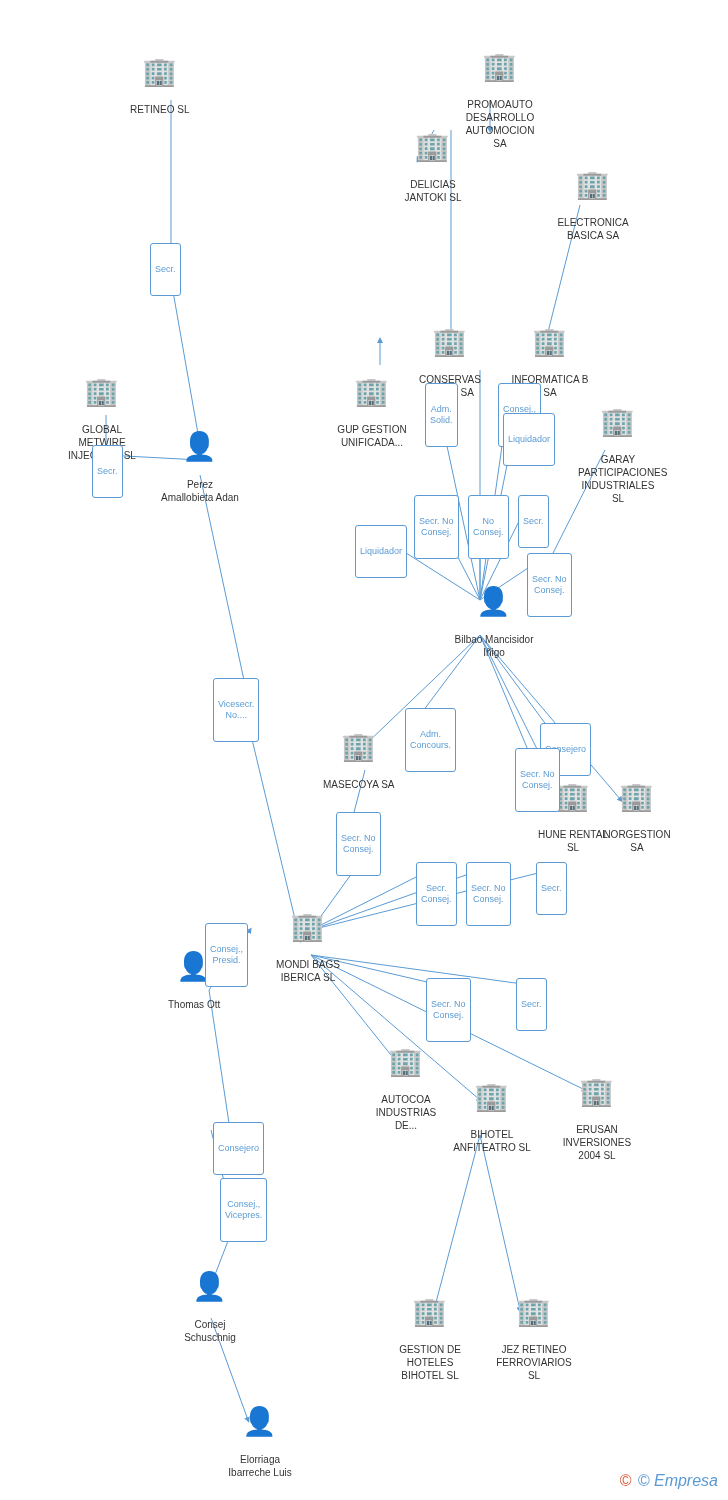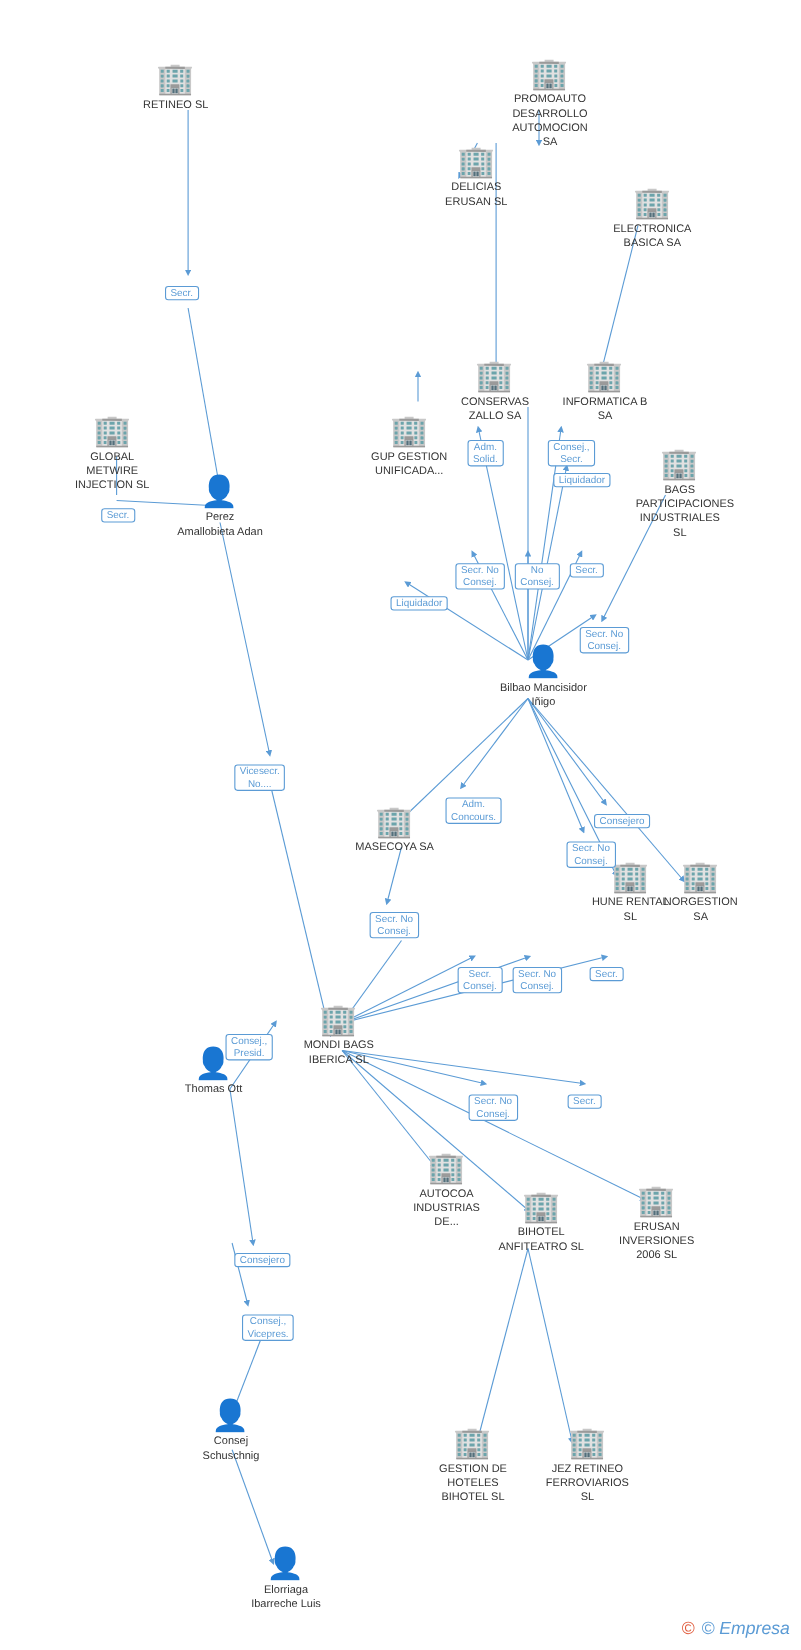--- a/index.html
+++ b/index.html
@@ -36,36 +36,35 @@
       height: 32px;
       display: flex;
       align-items: center;
       justify-content: center;
       font-size: 28px;
       color: #8a9bb0;
     }
     .node-label {
       font-size: 10px;
       color: #333;
-      margin-top: 2px;
+      margin-top: 16px;
       line-height: 1.3;
       max-width: 80px;
     }
     .role-badge {
       position: absolute;
       border: 1px solid #5b9bd5;
       color: #5b9bd5;
       background: #fff;
       border-radius: 3px;
-      padding: 0 4px;
+      padding: 20px 4px;
       font-size: 9px;
       white-space: nowrap;
       text-align: center;
       line-height: 1.2;
-      margin-top: 17px;
     }
     svg.connections {
       position: absolute;
       top: 0;
       left: 0;
       width: 728px;
       height: 1500px;
       pointer-events: none;
     }
     .watermark {
@@ -154,21 +153,21 @@
   <div class="node-label">RETINEO SL</div>
 </div>
 
 <div class="node" style="left:460px; top:50px;">
   <div class="building-icon">🏢</div>
   <div class="node-label">PROMOAUTO DESARROLLO AUTOMOCION SA</div>
 </div>
 
 <div class="node" style="left:393px; top:130px;">
   <div class="building-icon">🏢</div>
-  <div class="node-label">DELICIAS ERUSAN SL</div>
+  <div class="node-label">DELICIAS JANTOKI SL</div>
 </div>
 
 <div class="node" style="left:553px; top:168px;">
   <div class="building-icon">🏢</div>
   <div class="node-label">ELECTRONICA BASICA SA</div>
 </div>
 
 <div class="node" style="left:62px; top:375px;">
   <div class="building-icon">🏢</div>
   <div class="node-label">GLOBAL METWIRE INJECTION SL</div>
@@ -184,21 +183,21 @@
   <div class="node-label">CONSERVAS ZALLO SA</div>
 </div>
 
 <div class="node" style="left:510px; top:325px;">
   <div class="building-icon">🏢</div>
   <div class="node-label">INFORMATICA B SA</div>
 </div>
 
 <div class="node" style="left:578px; top:405px;">
   <div class="building-icon">🏢</div>
-  <div class="node-label">BAGS PARTICIPACIONES INDUSTRIALES SL</div>
+  <div class="node-label">GARAY PARTICIPACIONES INDUSTRIALES SL</div>
 </div>
 
 <div class="node" style="left:160px; top:430px;">
   <div class="person-icon">👤</div>
   <div class="node-label">Perez Amallobieta Adan</div>
 </div>
 
 <div class="node" style="left:454px; top:585px;">
   <div class="person-icon">👤</div>
   <div class="node-label">Bilbao Mancisidor Iñigo</div>
@@ -234,21 +233,21 @@
   <div class="node-label">AUTOCOA INDUSTRIAS DE...</div>
 </div>
 
 <div class="node" style="left:452px; top:1080px;">
   <div class="building-icon">🏢</div>
   <div class="node-label">BIHOTEL ANFITEATRO SL</div>
 </div>
 
 <div class="node" style="left:557px; top:1075px;">
   <div class="building-icon">🏢</div>
-  <div class="node-label">ERUSAN INVERSIONES 2006 SL</div>
+  <div class="node-label">ERUSAN INVERSIONES 2004 SL</div>
 </div>
 
 <div class="node" style="left:390px; top:1295px;">
   <div class="building-icon">🏢</div>
   <div class="node-label">GESTION DE HOTELES BIHOTEL SL</div>
 </div>
 
 <div class="node" style="left:494px; top:1295px;">
   <div class="building-icon">🏢</div>
   <div class="node-label">JEZ RETINEO FERROVIARIOS SL</div>

